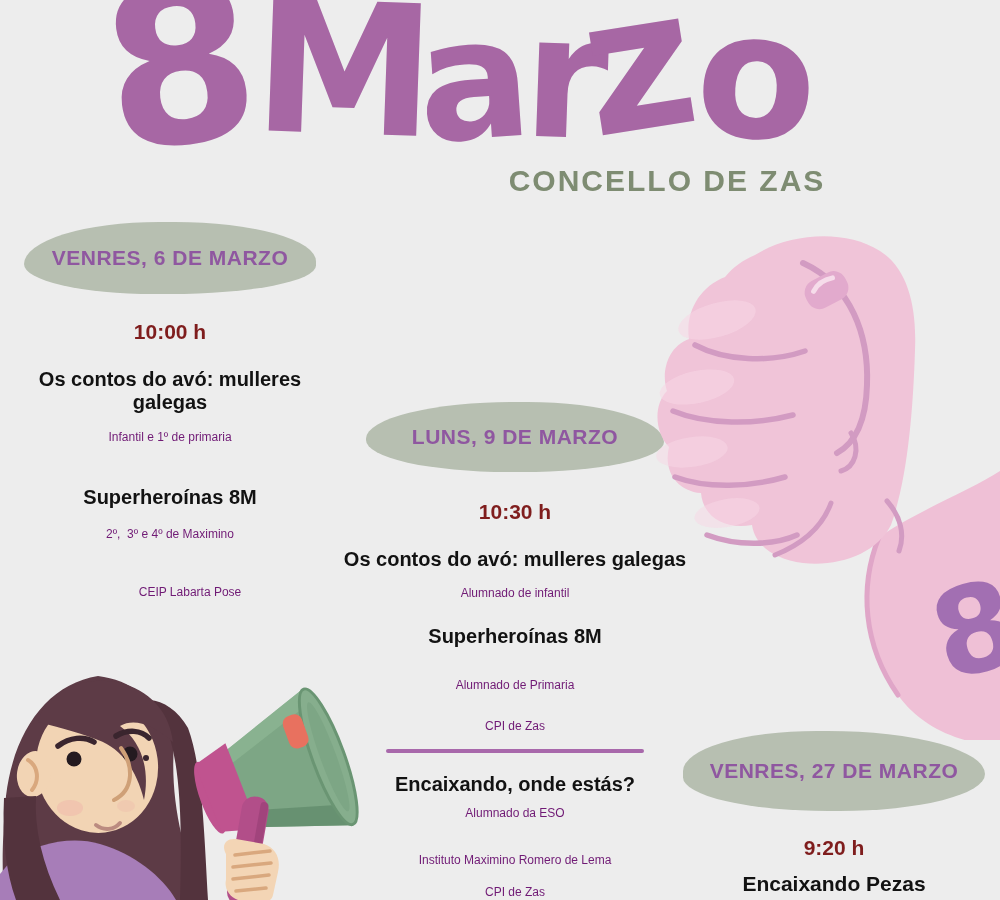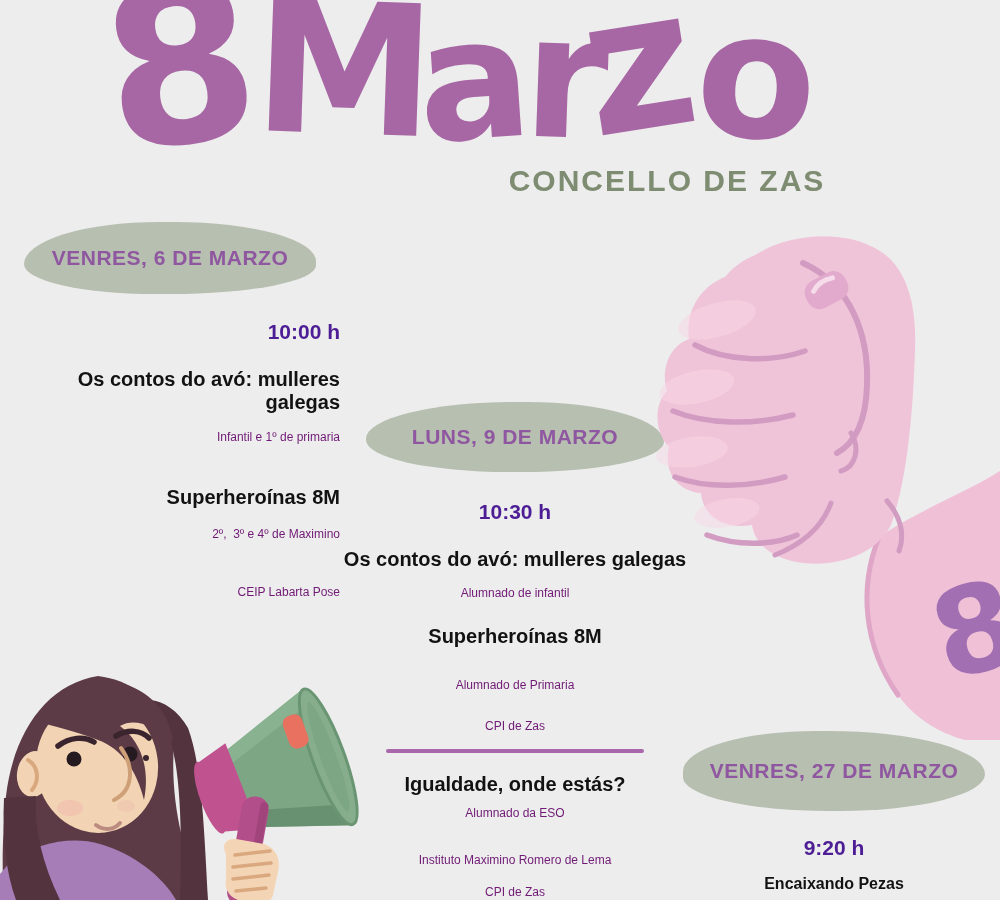--- a/index.html
+++ b/index.html
@@ -15,50 +15,50 @@
     font-size:182px;line-height:1.08;color:#a767a4;
     letter-spacing:-12px;white-space:nowrap;
   }
   .title span{display:inline-block;transform-origin:50% 80%;}
   .subtitle{
     position:absolute;left:498px;top:164px;width:338px;text-align:center;
     font-size:30px;font-weight:bold;letter-spacing:2px;color:#7e8c72;
   }
   
   .col{position:absolute;text-align:center;}
-  .col1{left:0;top:222px;width:340px;text-align:right;}
+  .col1{left:0;top:222px;width:340px;}
   .col2{left:343px;top:402px;width:344px;}
   .col3{left:678px;top:731px;width:312px;z-index:5;}
   .badge{
     margin:0 auto;display:flex;align-items:center;justify-content:center;
     background:#b7bfb1;color:#8f57a0;font-weight:bold;font-size:21px;
     letter-spacing:.5px;
   }
   .badge1{width:292px;height:72px;border-radius:49% 51% 53% 47%/62% 58% 42% 44%;}
   .badge2{width:298px;height:70px;border-radius:52% 48% 50% 50%/55% 60% 45% 48%;}
   .badge3{width:302px;height:80px;border-radius:46% 54% 50% 50%/52% 56% 48% 44%;}
-  .time{color:#4c1d95;font-weight:bold;font-size:21px;line-height:24px;}
+  .time{color:#7f1d1d;font-weight:bold;font-size:21px;line-height:24px;}
   .etitle{font-weight:bold;font-size:20px;color:#121212;line-height:23px;}
   .eline{font-size:12px;color:#701a75;line-height:23px;white-space:pre-wrap;}
   .divider{width:258px;height:4px;border-radius:2px;background:#a868ab;margin:11px auto 0;}
   
   .col1 .time{margin-top:26px;}
   .col1 .s1t{margin-top:24px;} .col1 .s1a{margin-top:12px;}
   .col1 .s2t{margin-top:37px;} .col1 .s2a{margin-top:14px;}
   .col1 .venue{margin-top:35px;padding-left:40px;}
   
   .col2 .time{margin-top:28px;}
   .col2 .s1t{margin-top:24px;} .col2 .s1a{margin-top:11px;}
   .col2 .s2t{margin-top:20px;} .col2 .s2a{margin-top:26px;}
   .col2 .venue{margin-top:18px;}
   .col2 .xt{margin-top:20px;} .col2 .xa{margin-top:6px;}
   .col2 .xv1{margin-top:24px;} .col2 .xv2{margin-top:9px;}
   
   .col3 .time{margin-top:25px;}
-  .col3 .s1t{margin-top:12px;font-size:16px;}
+  .col3 .s1t{margin-top:12px;font-size:21px;}
   
   .fist-art{position:absolute;left:655px;top:225px;width:345px;height:515px;z-index:1;}
   .girl-art{position:absolute;left:0;top:648px;width:400px;height:252px;z-index:2;}
 </style>
 </head>
 <body>
 
 <svg class="fist-art" viewBox="0 0 345 515" aria-hidden="true">
 
   <g>
@@ -166,21 +166,21 @@
 
 <div class="col col2">
   <div class="badge badge2">LUNS, 9 DE MARZO</div>
   <div class="time">10:30 h</div>
   <div class="etitle s1t">Os contos do avó: mulleres galegas</div>
   <div class="eline s1a">Alumnado de infantil</div>
   <div class="etitle s2t">Superheroínas 8M</div>
   <div class="eline s2a">Alumnado de Primaria</div>
   <div class="eline venue">CPI de Zas</div>
   <div class="divider"></div>
-  <div class="etitle xt">Igualdade, onde estás?</div>
+  <div class="etitle xt">Encaixando, onde estás?</div>
   <div class="eline xa">Alumnado da ESO</div>
   <div class="eline xv1">Instituto Maximino Romero de Lema</div>
   <div class="eline xv2">CPI de Zas</div>
 </div>
 
 <div class="col col3">
   <div class="badge badge3">VENRES, 27 DE MARZO</div>
   <div class="time">9:20 h</div>
   <div class="etitle s1t">Encaixando Pezas</div>
 </div>

